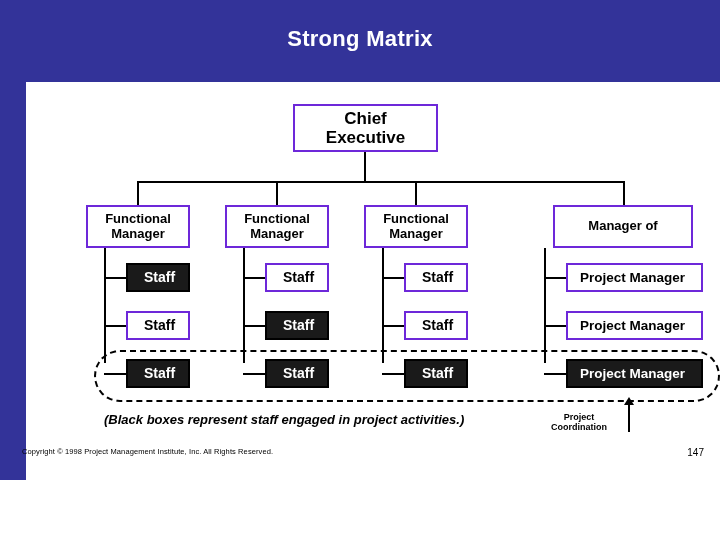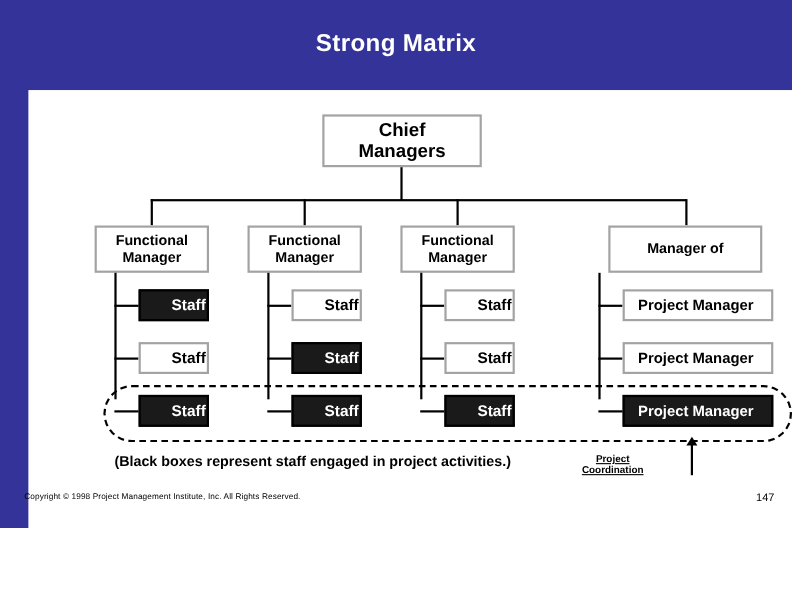--- a/index.html
+++ b/index.html
@@ -60,21 +60,21 @@
     position: absolute;
     left: 40px;
     top: 10px;
     width: 640px;
     height: 372px;
   }
   
   .box {
     position: absolute;
     box-sizing: border-box;
-    border: 2px solid #a3a3a3;
+    border: 2px solid #6d28d9;
     background: #ffffff;
     color: #000000;
     display: flex;
     align-items: center;
     justify-content: center;
     text-align: center;
     font-weight: bold;
     line-height: 1.12;
     font-size: 13px;
   }
@@ -83,21 +83,21 @@
     border-width: 2px;
   }
   .box.dark {
     background: #1a1a1a;
     color: #ffffff;
     border-color: #000000;
   }
   .box.staff {
     font-size: 14px;
     justify-content: flex-start;
-    padding-left: 28px;
+    padding-left: 16px;
   }
   .box.pm {
     font-size: 13.5px;
     justify-content: flex-start;
     padding-left: 12px;
   }
   
   .line-h {
     position: absolute;
     background: #000000;
@@ -113,20 +113,21 @@
     position: absolute;
     border: 2px dashed #000000;
     border-radius: 40px;
     background: transparent;
     pointer-events: none;
   }
   .caption {
     position: absolute;
     font-size: 13px;
     font-weight: bold;
+    font-style: italic;
     color: #000000;
   }
   .coord-label {
     position: absolute;
     font-size: 9px;
     font-weight: bold;
     color: #000000;
     text-align: center;
     line-height: 1.15;
     width: 90px;
@@ -162,21 +163,21 @@
 
   <div class="header-band"></div>
   <div class="header-left-strip"></div>
   <div class="slide-title">Strong Matrix</div>
 
   <div class="diagram">
     <div class="chart-frame">
 
       <div class="box chief" style="left:227px; top:12px; width:145px; height:48px; flex-direction:column;">
         <span>Chief</span>
-        <span>Managers</span>
+        <span>Executive</span>
       </div>
 
       <div class="line-v" style="left:298px; top:60px; height:30px;"></div>
 
       <div class="line-h" style="left:71px; top:89px; width:487px;"></div>
 
       <div class="line-v" style="left:71px; top:89px; height:24px;"></div>
       <div class="line-v" style="left:210px; top:89px; height:24px;"></div>
       <div class="line-v" style="left:349px; top:89px; height:24px;"></div>
       <div class="line-v" style="left:557px; top:89px; height:24px;"></div>
@@ -225,21 +226,21 @@
       <div class="line-h" style="left:478px; top:233px; width:22px;"></div>
       <div class="line-h" style="left:478px; top:281px; width:22px;"></div>
       <div class="box pm" style="left:500px; top:171px; width:137px; height:29px;">Project Manager</div>
       <div class="box pm" style="left:500px; top:219px; width:137px; height:29px;">Project Manager</div>
       <div class="box pm dark" style="left:500px; top:267px; width:137px; height:29px;">Project Manager</div>
 
       <div class="dashed-oval" style="left:28px; top:258px; width:622px; height:48px;"></div>
 
       <div class="caption" style="left:38px; top:320px;">(Black boxes represent staff engaged in project activities.)</div>
 
-      <div class="coord-label" style="left:446px; top:320px;text-decoration:underline;">
+      <div class="coord-label" style="left:468px; top:320px;">
         <span>Project</span><br>
         <span>Coordination</span>
       </div>
       <div class="line-v" style="left:562px; top:312px; height:28px;"></div>
       <div class="arrow-up" style="left:558px; top:305px;"></div>
 
     </div>
   </div>
 
   <div class="footer-copy">Copyright © 1998 Project Management Institute, Inc. All Rights Reserved.</div>

